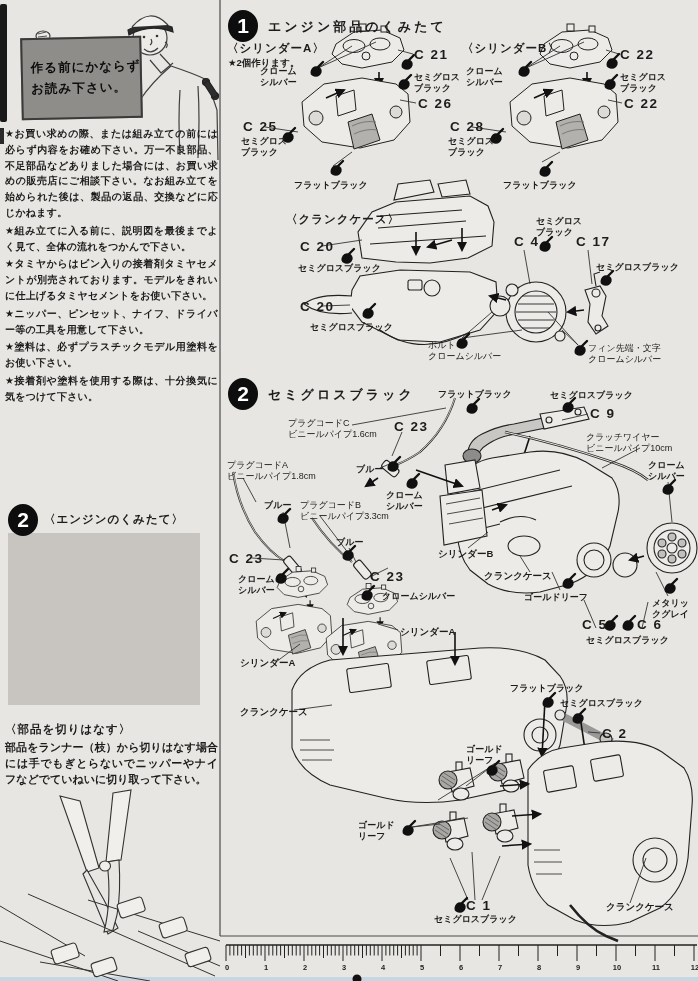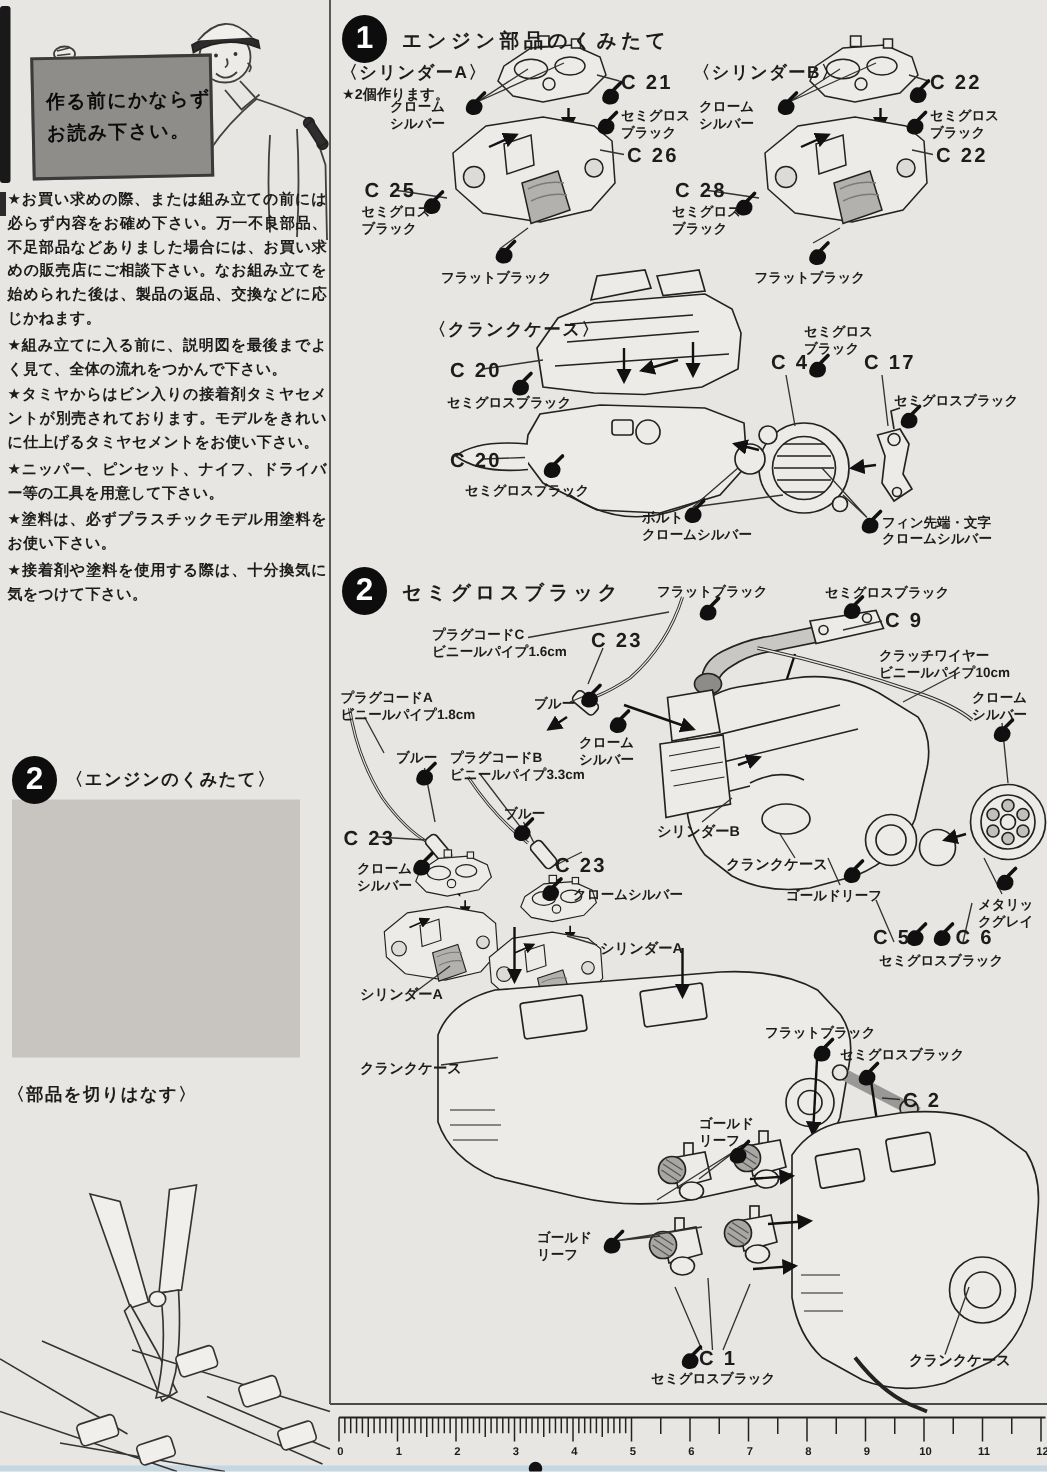--- a/index.html
+++ b/index.html
@@ -11,21 +11,21 @@
          display:flex;align-items:center;justify-content:center;font-weight:bold;font-size:21px}
   .h1{font-weight:bold;font-size:13px;letter-spacing:3px;white-space:nowrap}
   .h2{font-weight:bold;font-size:11.5px;letter-spacing:1px;white-space:nowrap}
   .note{font-weight:bold;font-size:9.5px;white-space:nowrap}
   
   .pcode{font-weight:bold;font-size:13.5px;letter-spacing:1.5px;white-space:nowrap}
   .paint{font-weight:bold;font-size:9px;line-height:10.5px;letter-spacing:0px}
   .paint.nw{white-space:nowrap}
   .w40{width:40px}.w48{width:48px}.w42{width:42px}
   .cname{font-weight:bold;font-size:9.5px;white-space:nowrap}
-  .two{font-weight:bold;font-size:9px;line-height:10.5px;white-space:nowrap}
+  .two{font-weight:normal;font-size:9px;line-height:10.5px;white-space:nowrap}
   
   .sign{left:21px;top:37px;width:121px;height:82px;background:#8e8d8a;border:2px solid #3a3a3a;
         transform:rotate(-1.2deg);display:flex;flex-direction:column;justify-content:center;
         padding:2px 8px;box-sizing:border-box;z-index:3}
   .sign div{font-weight:bold;font-size:12.5px;letter-spacing:1px;line-height:21px;color:#0c0c0c;white-space:nowrap}
   .textcol{left:5px;top:126px;width:213px;z-index:2}
   .textcol p{margin:0 0 2px 0;font-size:10px;line-height:15.8px;font-weight:bold;
              text-align:justify;letter-spacing:0.2px}
   .jarfloat{float:left;width:22px;height:28px;margin:2px 2px 0 2px}
   .photo{left:8px;top:533px;width:192px;height:172px;background:#c8c5c1;z-index:1}
@@ -355,20 +355,21 @@
 </div>
 
 <div class="abs badge lblz" style="left:8px;top:504px">
       <span>2</span>
     </div>
 <div class="abs h2 lblz" style="left:44px;top:512px">〈エンジンのくみたて〉</div>
 
 <div class="abs photo"></div>
 
 <div class="abs h2 lblz" style="left:5px;top:722px">〈部品を切りはなす〉</div>
+<div class="abs lblz" style="left:5px;top:740px;width:213px;font-size:11px;line-height:15.8px;font-weight:bold;text-align:justify">部品をランナー（枝）から切りはなす場合には手でもぎとらないでニッパーやナイフなどでていねいに切り取って下さい。</div>
 
 <div class="abs badge lblz" style="left:228px;top:10px">
       <span>1</span>
     </div>
 <div class="abs h1 lblz" style="left:268px;top:18px">エンジン部品のくみたて</div>
 <div class="abs h2 lblz" style="left:227px;top:41px">〈シリンダーA〉</div>
 <div class="abs note lblz" style="left:228px;top:57px">★2個作ります。</div>
 
 <span class="abs paint w40 lblz" style="left:260px;top:66px">クロームシルバー</span>
 <span class="abs pcode lblz" style="left:414px;top:47px">C 21</span>

